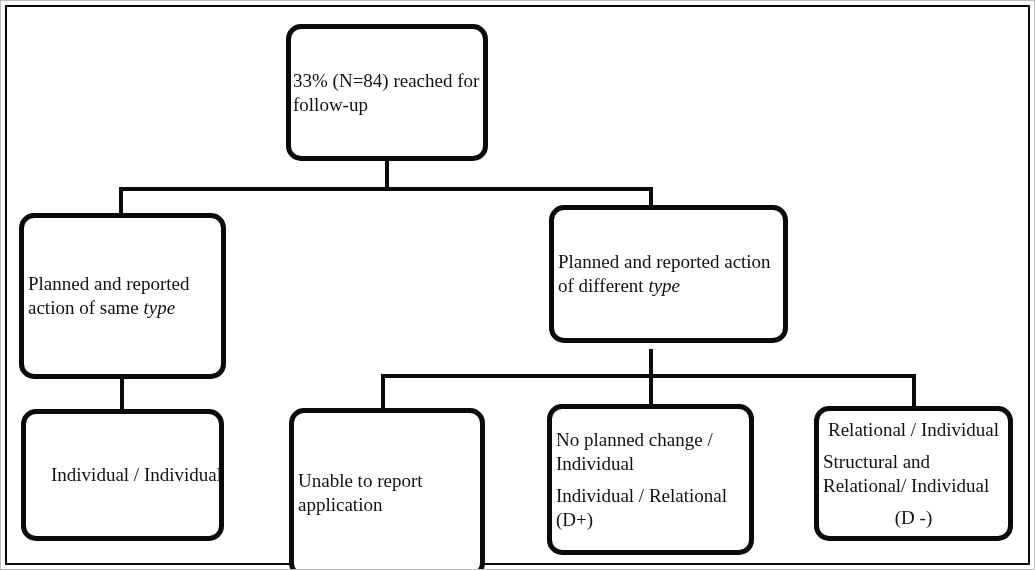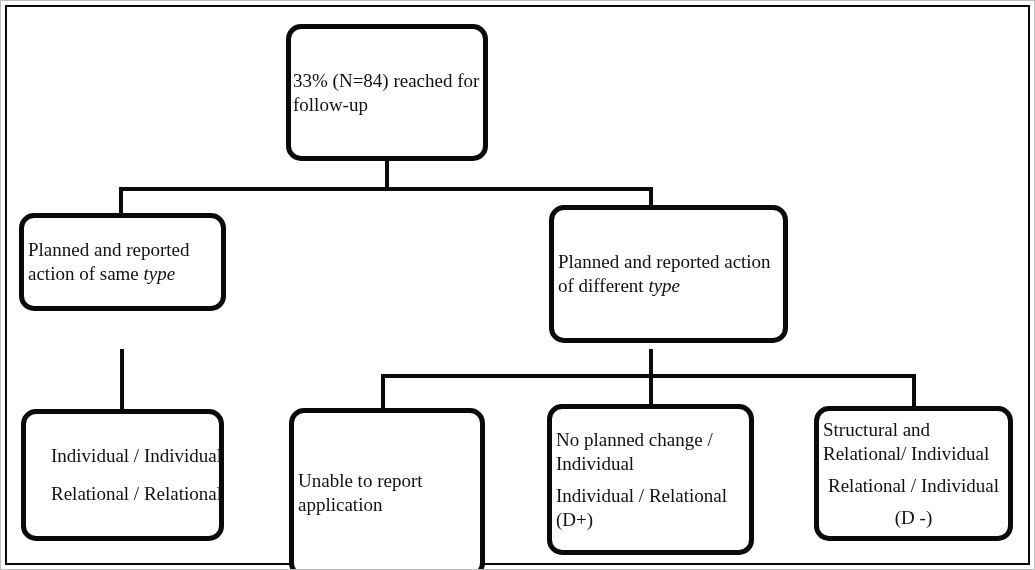--- a/index.html
+++ b/index.html
@@ -38,21 +38,21 @@
   }
   .node .para { margin: 4px 0; }
   .node .para.wide-gap { margin: 7px 0; }
   .node .para.nowrap { white-space: nowrap; }
   .line {
     position: absolute;
     background: #0a0a0a;
     z-index: 1;
   }
   .root-node   { left: 285px; top: 23px;  width: 202px; height: 137px; padding: 0 2px; }
-  .mid-left    { left: 18px;  top: 212px; width: 207px; height: 98px; }
+  .mid-left    { left: 18px;  top: 212px; width: 207px; height: 166px; }
   .mid-right   { left: 548px; top: 204px; width: 239px; height: 138px; }
   .bot-left    { left: 20px;  top: 408px; width: 203px; height: 132px; padding-left: 32px; }
   .bot-unable  { left: 288px; top: 407px; width: 196px; height: 170px; }
   .bot-dplus   { left: 546px; top: 403px; width: 207px; height: 151px; }
   .bot-dminus  { left: 813px; top: 405px; width: 199px; height: 135px; }
 </style>
 </head>
 <body>
 
 <div class="stage">
@@ -75,30 +75,29 @@
   <div class="node mid-left">
     <div class="para"><span>Planned and reported action of same </span><i>type</i></div>
   </div>
 
   <div class="node mid-right">
     <div class="para"><span>Planned and reported action of different </span><i>type</i></div>
   </div>
 
   <div class="node bot-left">
     <div class="para wide-gap nowrap">Individual / Individual</div>
-    <div class="para wide-gap nowrap">Relational / Relational</div>
   </div>
 
   <div class="node bot-unable">
     <div class="para">Unable to report application</div>
   </div>
 
   <div class="node bot-dplus">
     <div class="para">No planned change / Individual</div>
     <div class="para">Individual / Relational (D+)</div>
   </div>
 
   <div class="node bot-dminus">
+    <div class="para">Relational / Individual</div>
     <div class="para">Structural and Relational/ Individual</div>
-    <div class="para">Relational / Individual</div>
     <div class="para">(D -)</div>
   </div>
 </div>
 
 </body></html>

